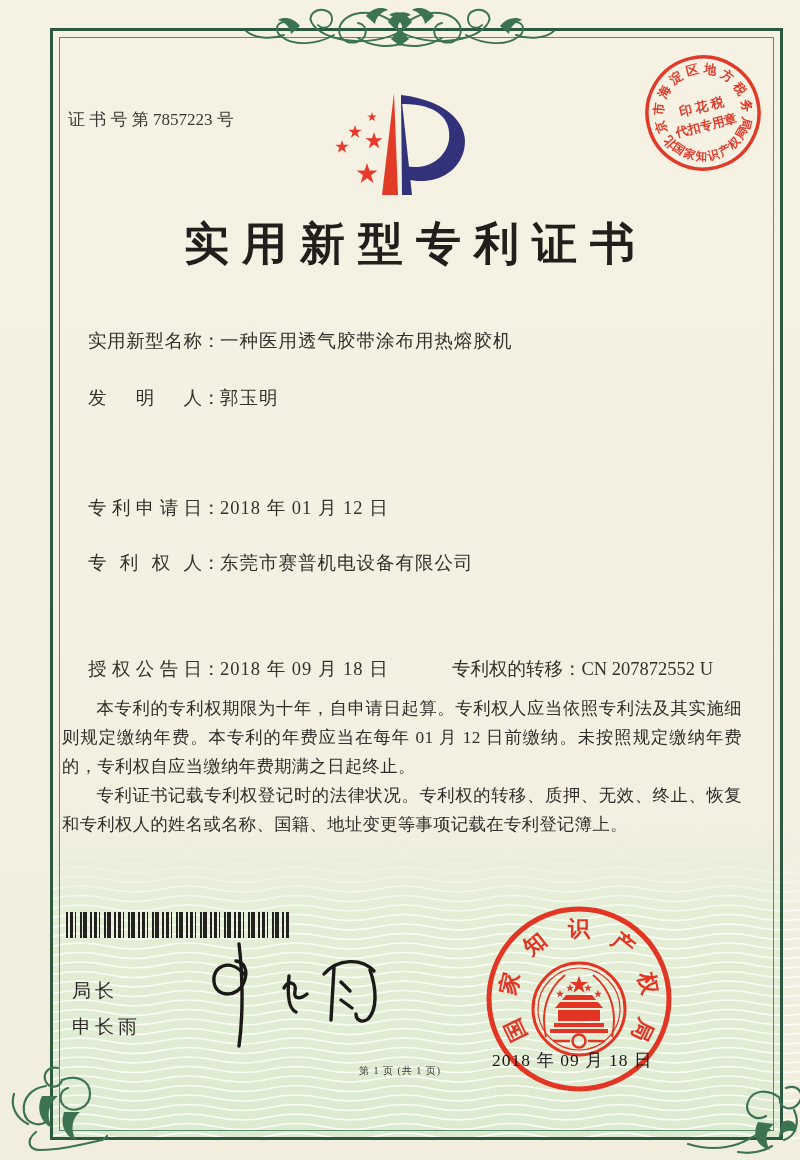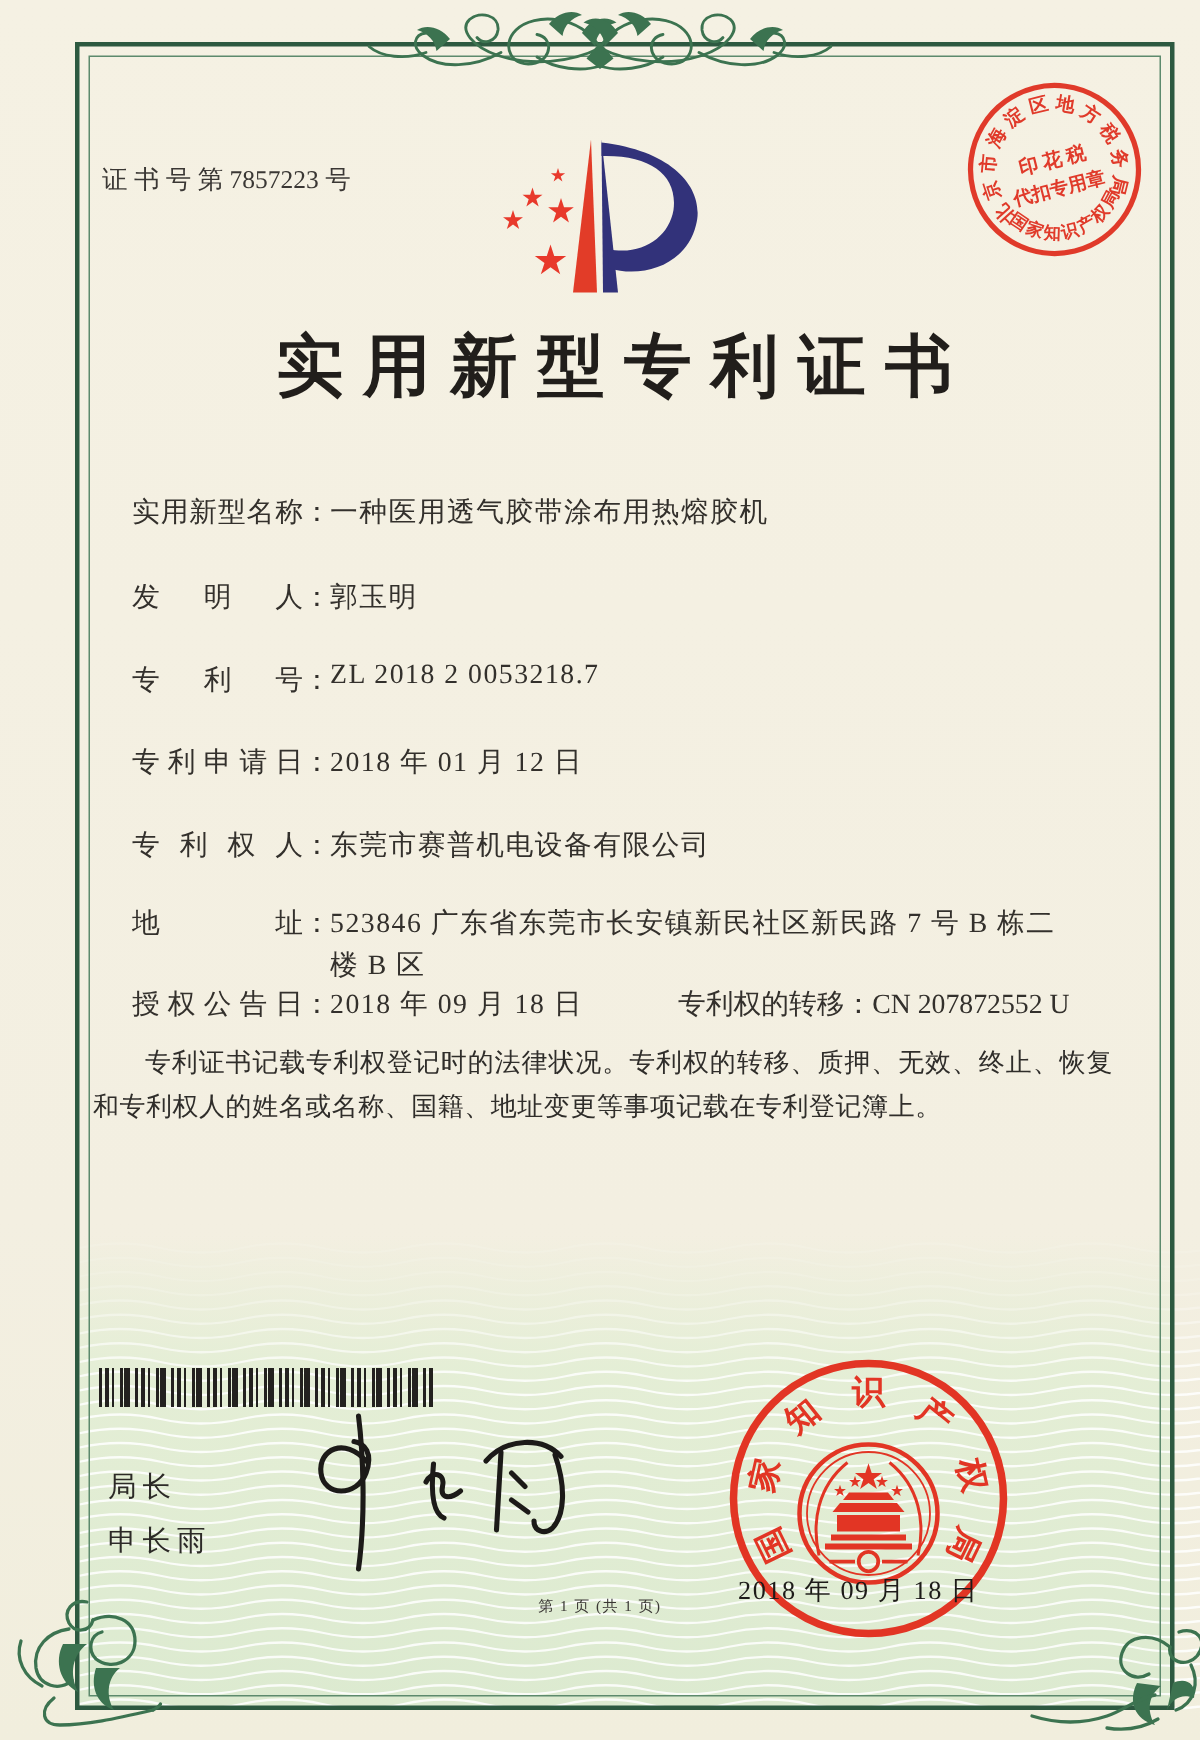--- a/index.html
+++ b/index.html
@@ -176,40 +176,35 @@
     </svg>
 
   <div class="title">实用新型专利证书</div>
 
   <div class="frow" style="top:328px">
     <span class="flabel">实用新型名称</span><span class="fcolon">：</span><span class="fvalue">一种医用透气胶带涂布用热熔胶机</span>
   </div>
   <div class="frow" style="top:385px">
     <span class="flabel">发明人</span><span class="fcolon">：</span><span class="fvalue">郭玉明</span>
   </div>
-  <div class="frow" style="top:440px">
-    <span class="flabel">专利号</span><span class="fcolon">：</span><span class="fvalue">ZL 2018 2 0053218.7</span>
-  </div>
   <div class="frow" style="top:495px">
     <span class="flabel">专利申请日</span><span class="fcolon">：</span><span class="fvalue">2018 年 01 月 12 日</span>
   </div>
   <div class="frow" style="top:550px">
     <span class="flabel">专利权人</span><span class="fcolon">：</span><span class="fvalue">东莞市赛普机电设备有限公司</span>
   </div>
-  <div class="frow" style="top:602px">
-    <span class="flabel">地址</span><span class="fcolon">：</span><span class="fvalue wrap">523846 广东省东莞市长安镇新民社区新民路 7 号 B 栋二楼 B 区</span>
-  </div>
   <div class="frow" style="top:656px">
     <span class="flabel">授权公告日</span><span class="fcolon">：</span><span class="fvalue">2018 年 09 月 18 日</span>
   </div>
   <div class="grantno">
     <span>专利权的转移</span><span>：</span><span>CN 207872552 U</span>
   </div>
 
   <div class="paras">
+    <p>本专利的专利权期限为十年，自申请日起算。专利权人应当依照专利法及其实施细则规定缴纳年费。本专利的年费应当在每年 01 月 12 日前缴纳。未按照规定缴纳年费的，专利权自应当缴纳年费期满之日起终止。</p>
     <p>专利证书记载专利权登记时的法律状况。专利权的转移、质押、无效、终止、恢复和专利权人的姓名或名称、国籍、地址变更等事项记载在专利登记簿上。</p>
   </div>
 
   <div class="barcode"></div>
 
   <div class="signer-title">局长</div>
   <div class="signer-name">申长雨</div>
 
   <svg class="z4" style="left:188px;top:938px;" width="215" height="115" viewBox="0 0 215 115">
     <g stroke="#1c1a18" stroke-width="3.4" fill="none" stroke-linecap="round" stroke-linejoin="round">

